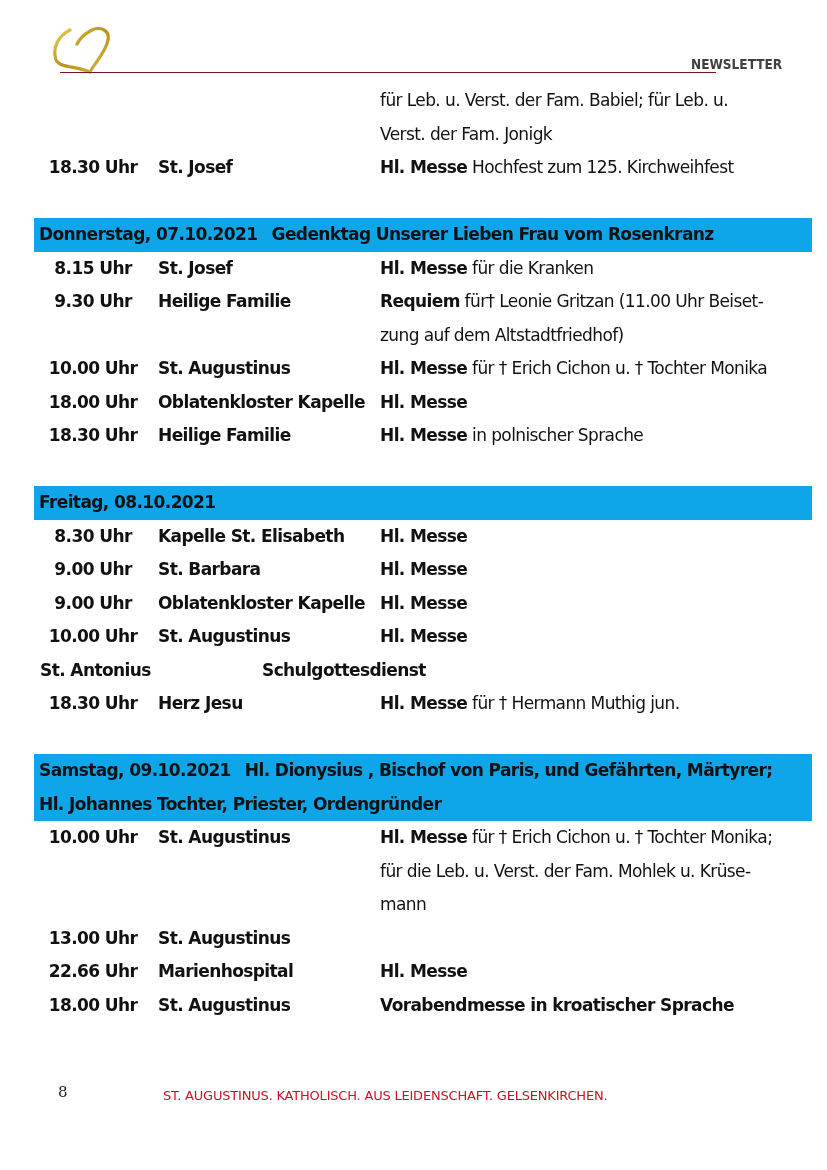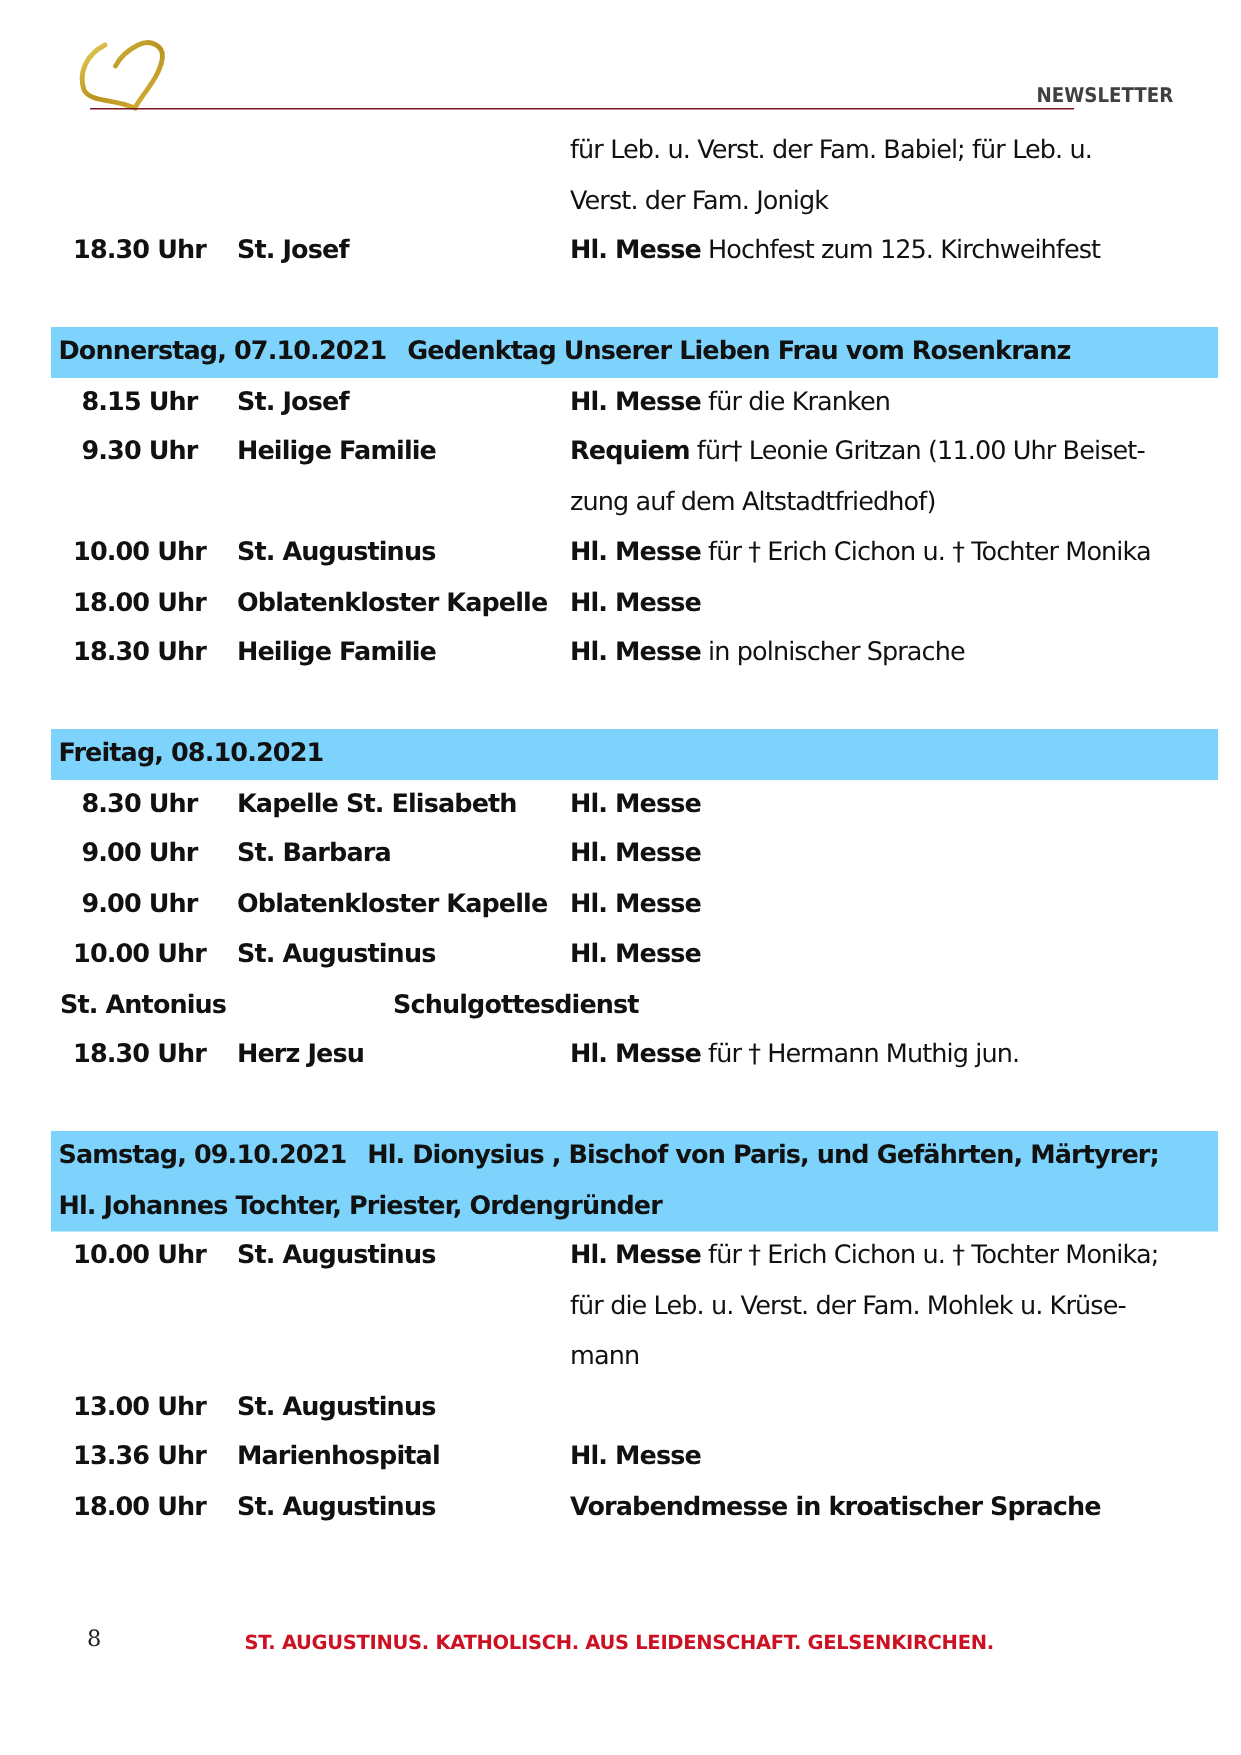--- a/index.html
+++ b/index.html
@@ -13,27 +13,27 @@
       position: absolute; left: 691px; top: 56px; font-size: 13.5px; font-weight: bold;
       color: #404040; letter-spacing: 0px; font-family: "DejaVu Sans Condensed","DejaVu Sans", sans-serif;
     }
     .content { position: absolute; left: 34px; top: 84px; width: 778px; }
     .row { display: flex; line-height: 33.5px; font-size: 17px; }
     .time { width: 118px; text-align: center; font-weight: bold; flex: none; letter-spacing: -0.6px; }
     .place { width: 216px; padding-left: 6px; font-weight: bold; flex: none; white-space: nowrap; letter-spacing: -0.6px; }
     .desc { flex: 1; padding-left: 6px; letter-spacing: -0.6px; }
     .desc b { font-weight: bold; text-align: center; }
     .day {
-      background: #7dd3fc; font-weight: bold; font-size: 17px; line-height: 33.5px;
+      background: #0ea5e9; font-weight: bold; font-size: 17px; line-height: 33.5px;
       padding-left: 5px; letter-spacing: -0.6px; margin-top: 33.5px;
     }
     .day .feast { margin-left: 14px; }
     .footer-page { position: absolute; left: 58px; top: 1083px; font-family: "DejaVu Serif", serif; font-size: 15px; color: #222; }
     .footer-slogan {
-      position: absolute; left: 163px; top: 1088px; font-size: 13px; font-weight: bold; color: #cc1122;
+      position: absolute; left: 163px; top: 1088px; font-size: 13px; font-weight: normal; color: #cc1122;
       letter-spacing: -0.2px;
     }
   </style>
 </head>
 <body>
 
 <div class="logo">
   <svg width="62" height="50" viewBox="0 0 62 50">
     <defs>
       <linearGradient id="g" x1="0" y1="0" x2="1" y2="1">
@@ -141,21 +141,21 @@
       <div class="row">
         <span class="time"></span>
         <span class="place"></span>
         <span class="desc">mann</span>
       </div>
       <div class="row">
         <span class="time">13.00 Uhr</span>
         <span class="place">St. Augustinus</span>
       </div>
       <div class="row">
-        <span class="time">13.36 Uhr</span>
+        <span class="time">22.66 Uhr</span>
         <span class="place">Marienhospital</span>
         <span class="desc"><b>Hl. Messe</b><span></span></span>
       </div>
       <div class="row">
         <span class="time">18.00 Uhr</span>
         <span class="place">St. Augustinus</span>
         <span class="desc"><b>Vorabendmesse in kroatischer Sprache</b><span></span></span>
       </div>
     </div>
 </div>

